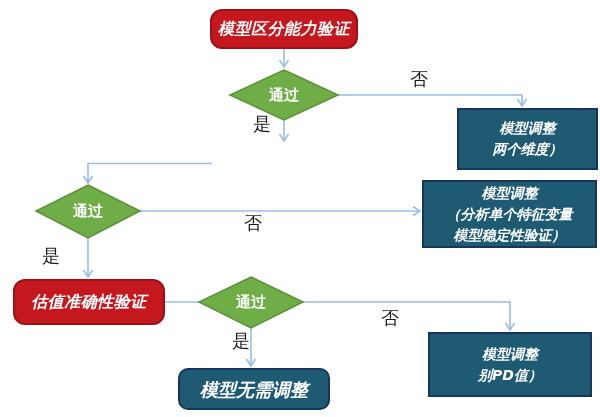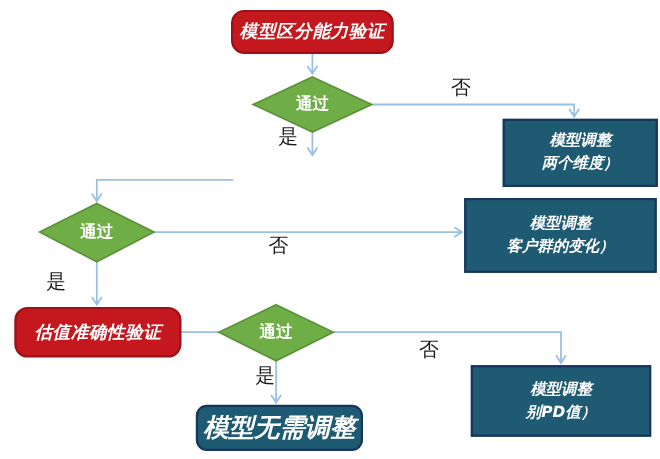--- a/index.html
+++ b/index.html
@@ -53,21 +53,21 @@
     letter-spacing: 0.5px;
   }
   .adjust {
     background: var(--adjust-fill, #1E5B73);
     border: 2px solid var(--adjust-border, #17365D);
     font-size: 14px;
     line-height: 21px;
   }
   .adjust.rounded {
     border-radius: 10px;
-    font-size: 23px;
+    font-size: 18px;
   }
   .diamond-label {
     position: absolute;
     transform: translate(-50%, -50%);
     color: var(--node-text, #FFFFFF);
     font-weight: bold;
     font-size: 15px;
     white-space: nowrap;
     pointer-events: none;
   }
@@ -136,21 +136,22 @@
   <div class="node adjust n-adjust1">
     <div>
       <div>模型调整</div>
       <div>两个维度）</div>
     </div>
   </div>
 
   <div class="node adjust n-adjust2">
     <div>
       <div>模型调整</div>
-      <div>客户群的变化）</div>
+      <div>（分析单个特征变量</div>
+      <div>模型稳定性验证）</div>
     </div>
   </div>
 
   <div class="node adjust n-adjust3">
     <div>
       <div>模型调整</div>
       <div>别PD值）</div>
     </div>
   </div>
 

